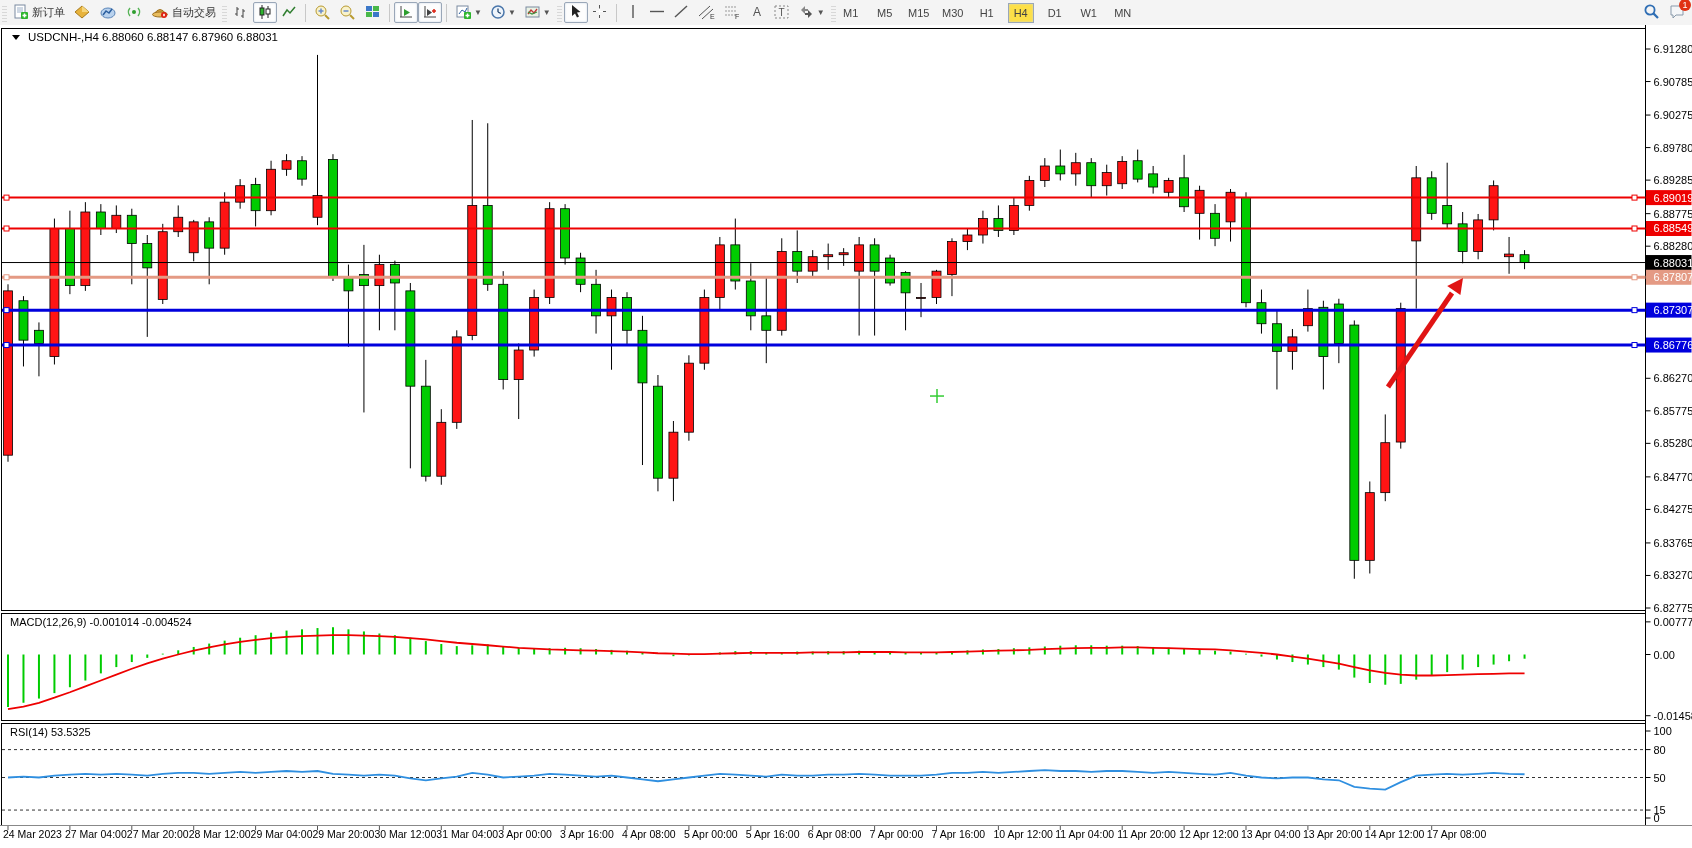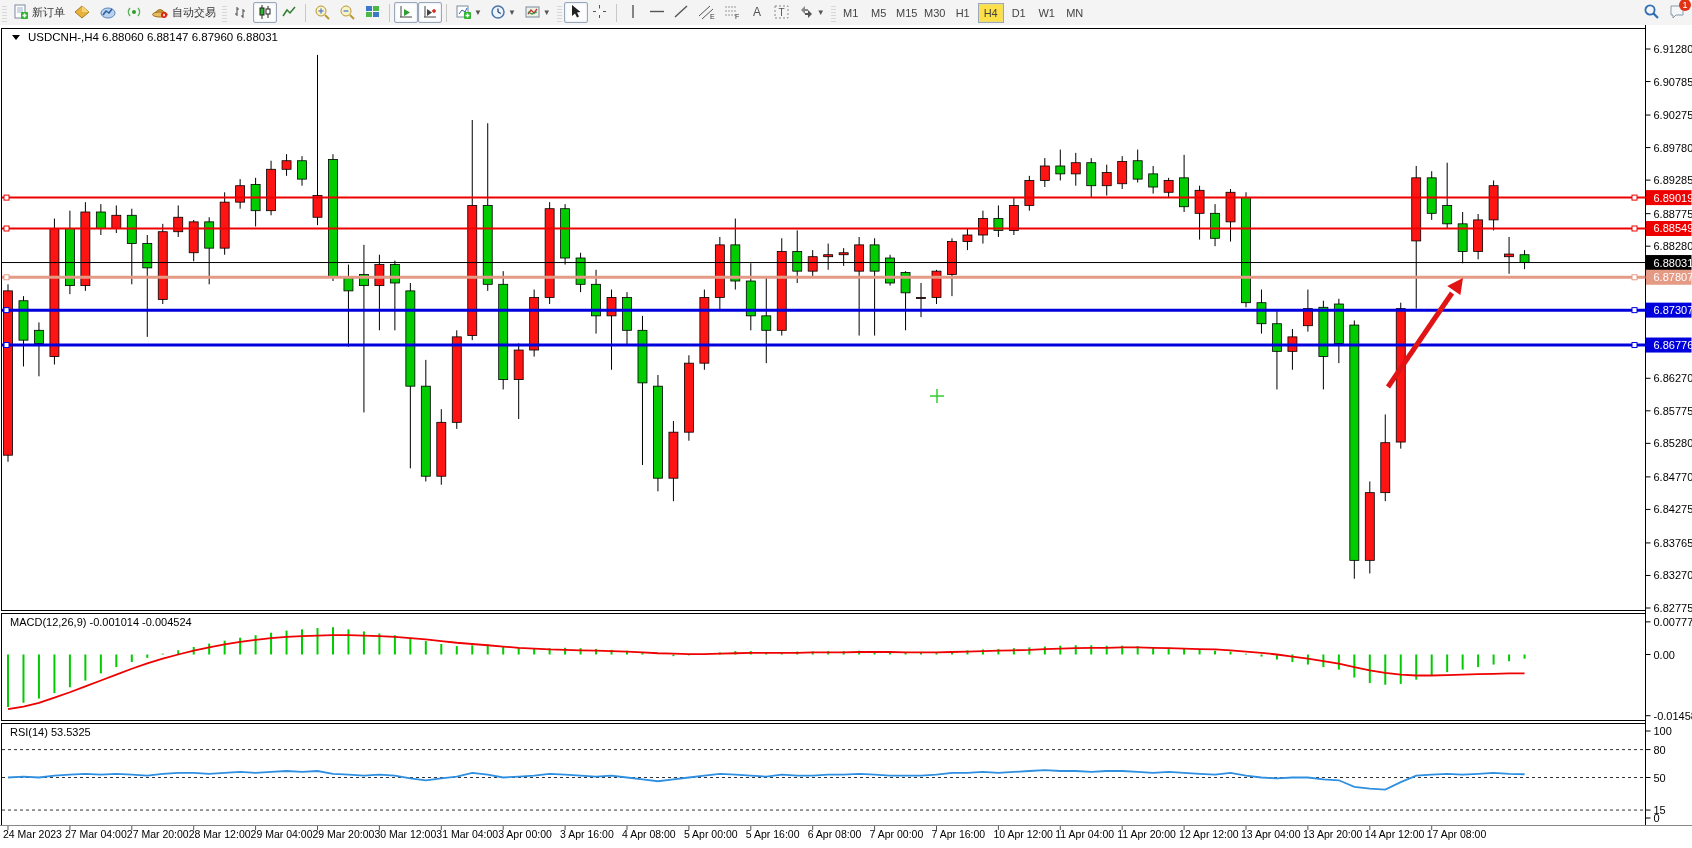--- a/index.html
+++ b/index.html
@@ -275,21 +275,21 @@
     </div>
     <div class="tbtn">
       <span><svg width="17" height="16">
             <polygon points="3,6 7,2 7,5 10,5 10,7 7,7 7,10" fill="#888"></polygon>
             <polygon points="14,10 10,14 10,11 7,11 7,9 10,9 10,6" fill="#555"></polygon>
           </svg></span>
       <span class="caret">▼</span>
     </div>
 
     <div class="tgrip"></div>
-    <div id="tf-bar" style="display:flex;align-items:flex-start;gap:2px;">
+    <div id="tf-bar" style="display:flex;align-items:flex-start;gap:8px;">
         <div class="tf-btn">M1</div>
         <div class="tf-btn">M5</div>
         <div class="tf-btn">M15</div>
         <div class="tf-btn">M30</div>
         <div class="tf-btn">H1</div>
         <div class="tf-btn active">H4</div>
         <div class="tf-btn">D1</div>
         <div class="tf-btn">W1</div>
         <div class="tf-btn">MN</div>
       </div>

